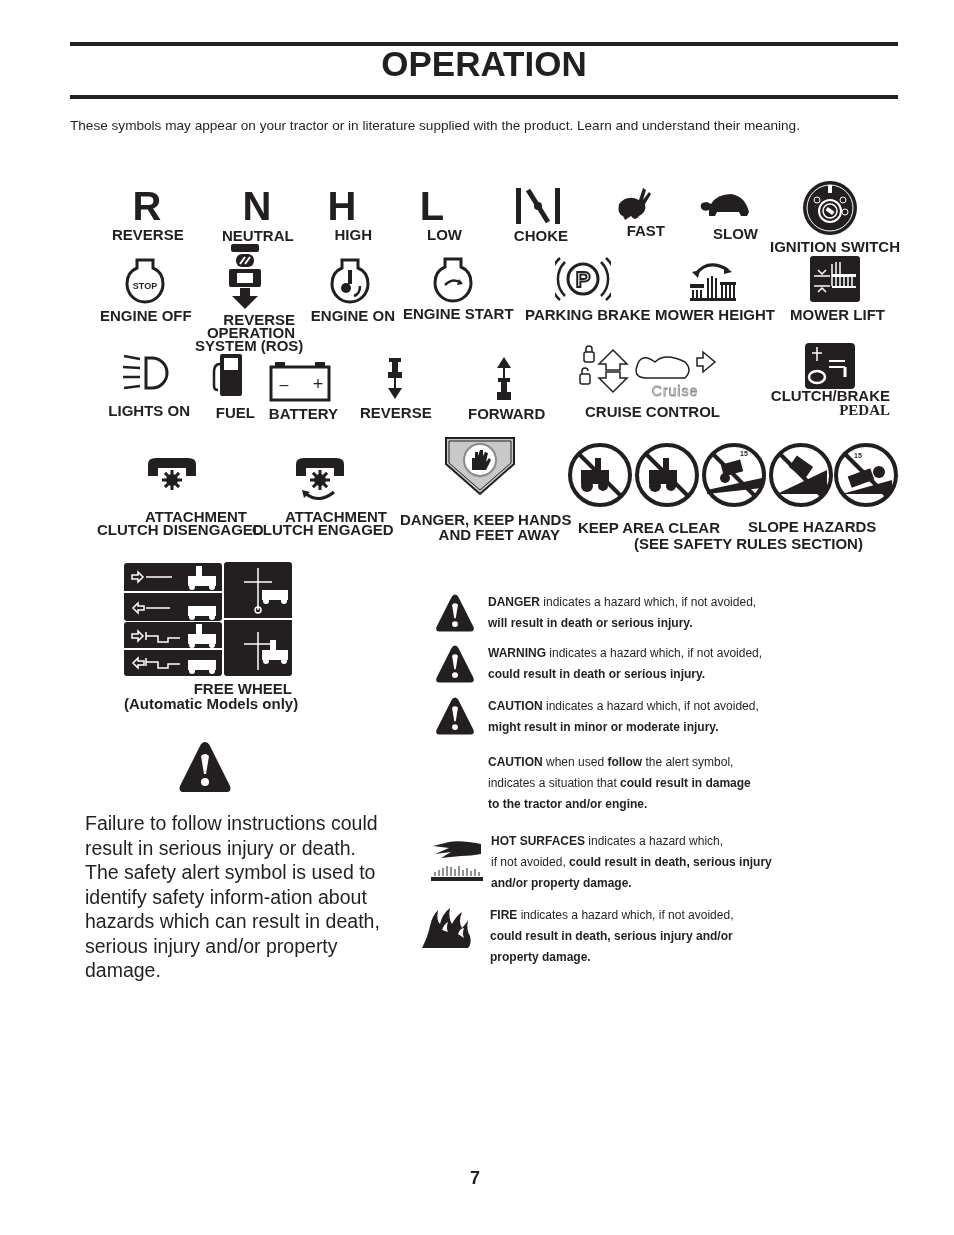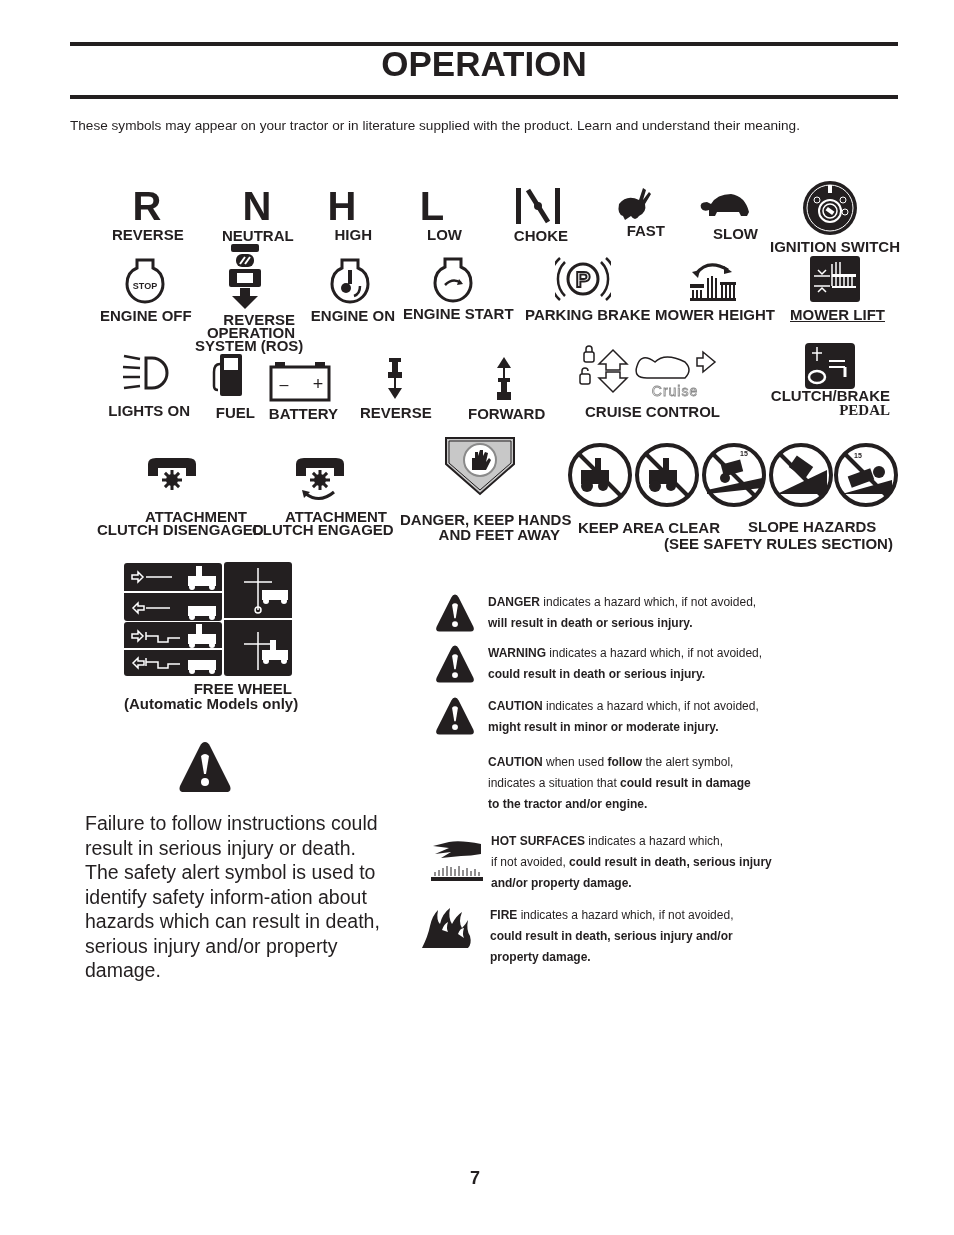--- a/index.html
+++ b/index.html
@@ -163,21 +163,21 @@
     <g stroke="#fff" stroke-width="1.5">
       <line x1="26" y1="6" x2="26" y2="30"></line>
         <line x1="30" y1="6" x2="30" y2="30"></line>
       <line x1="34" y1="20" x2="34" y2="30"></line>
         <line x1="38" y1="20" x2="38" y2="30"></line>
         <line x1="42" y1="20" x2="42" y2="30"></line>
     </g>
     <rect x="22" y="18" width="24" height="3" fill="#fff"></rect>
     <rect x="22" y="30" width="24" height="2" fill="#fff"></rect>
   </svg>
-  <div class="lbl" style="margin-top:6px;text-decoration:underline;">MOWER LIFT</div>
+  <div class="lbl" style="margin-top:6px;">MOWER LIFT</div>
 </div>
 
 <div class="sym" style="left:100px;top:352px;width:90px;">
   <svg width="50" height="42" viewBox="0 0 50 42">
     <path d="M26 6 L32 6 A15 15 0 0 1 32 36 L26 36 Z" fill="none" stroke="#231f20" stroke-width="3"></path>
     <g stroke="#231f20" stroke-width="2.5">
       <line x1="4" y1="4" x2="20" y2="7"></line>
         <line x1="3" y1="15" x2="20" y2="16"></line>
       <line x1="3" y1="25" x2="20" y2="25"></line>
         <line x1="4" y1="36" x2="20" y2="34"></line>
@@ -333,21 +333,21 @@
       <line x1="146" y1="12" x2="188" y2="54"></line>
       <line x1="213" y1="12" x2="255" y2="54"></line>
       <line x1="278" y1="12" x2="320" y2="54"></line>
     </g>
     <text x="173" y="14" font-family="Liberation Sans, sans-serif" font-size="7" font-weight="bold" fill="#231f20">15</text>
     <text x="287" y="16" font-family="Liberation Sans, sans-serif" font-size="7" font-weight="bold" fill="#231f20">15</text>
   </svg>
 </div>
 <div class="abs lbl" style="left:578px;top:521px;">KEEP AREA CLEAR</div>
 <div class="abs lbl" style="left:748px;top:520px;">SLOPE HAZARDS</div>
-<div class="abs lbl" style="left:664px;top:537px;">(SEE SAFETY RULES SECTION)</div>
+<div class="abs lbl" style="left:634px;top:537px;">(SEE SAFETY RULES SECTION)</div>
 
 <div class="abs" style="left:124px;top:562px;width:168px;height:114px;">
   <svg width="168" height="114" viewBox="0 0 168 114">
     <rect x="0" y="1" width="98" height="58" rx="3" fill="#231f20"></rect>
     <rect x="0" y="60" width="98" height="54" rx="3" fill="#231f20"></rect>
     <rect x="100" y="0" width="68" height="114" rx="3" fill="#231f20"></rect>
     <line x1="0" y1="30" x2="98" y2="30" stroke="#fff" stroke-width="2"></line>
     <line x1="0" y1="87" x2="98" y2="87" stroke="#fff" stroke-width="2"></line>
     <line x1="100" y1="57" x2="168" y2="57" stroke="#fff" stroke-width="2"></line>
     <g stroke="#fff" stroke-width="1.5" fill="none">

